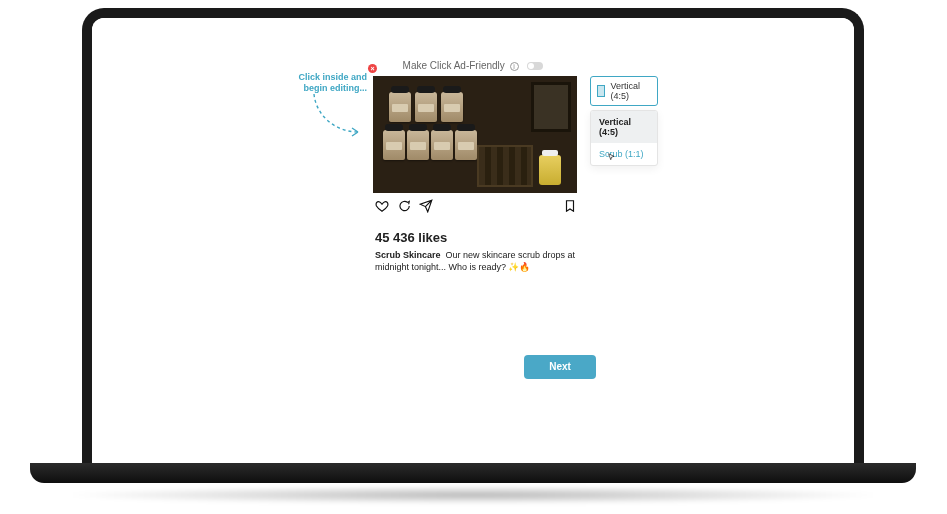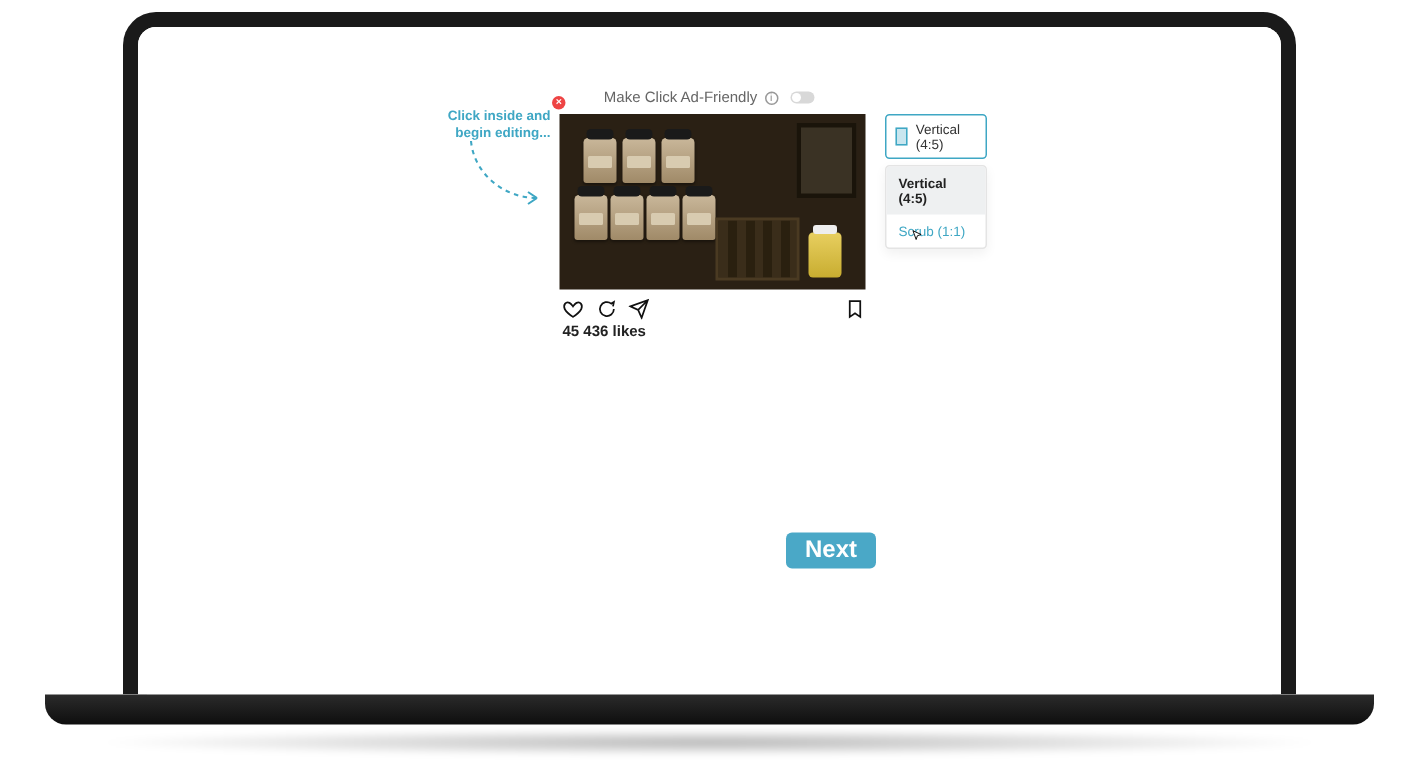--- a/index.html
+++ b/index.html
@@ -180,21 +180,21 @@
   .post-actions {
     display: flex;
     align-items: center;
     padding: 6px 2px 3px 2px;
     gap: 8px;
   }
   .post-actions .spacer { flex: 1; }
   .icon-btn { width: 14px; height: 14px; color: #111; }
   .icon-btn svg { width: 100%; height: 100%; display: block; stroke: #111; fill: none; stroke-width: 2; }
 
-  .likes { font-size: 10px; font-weight: 700; color: #222; padding: 0 2px 4px 2px; }
+  .likes { font-size: 13px; font-weight: 700; color: #222; padding: 0 2px 4px 2px; margin-top: 14px; }
   .caption { font-size: 9px; color: #222; padding: 0 2px 6px 2px; line-height: 12px; }
   .caption .user { font-weight: 700; }
   .caption-p2 { font-size: 9px; color: #222; padding: 0 2px; line-height: 12px; }
 
   
   .dropdown {
     position: absolute;
     top: 58px;
     left: 498px;
     width: 68px;
@@ -233,27 +233,27 @@
     top: 10px;
     font-size: 10px;
     color: #111;
   }
 
   
   .next-btn {
     position: absolute;
     top: 337px;
     left: 432px;
-    width: 60px;
+    width: 72px;
     height: 24px;
     background: #4aa8c7;
     color: #fff;
     border: none;
     border-radius: 4px;
-    font-size: 16px;
+    font-size: 10px;
     font-weight: 600;
     text-align: center;
     line-height: 24px;
     cursor: pointer;
   }
 </style>
 </head>
 <body>
 
 <div class="laptop">
@@ -309,20 +309,24 @@
         <span class="spacer"></span>
         <span class="icon-btn">
           <svg viewBox="0 0 24 24">
               <path d="M6 3h12v18l-6-4-6 4V3z"></path>
             </svg>
         </span>
       </div>
 
       <div class="likes">45 436 likes</div>
 
+      <div class="caption">
+        <span class="user">Scrub Skincare</span>
+        &nbsp;<span>Our new skincare scrub drops at midnight tonight... Who is ready? ✨🔥</span>
+      </div>
     </div>
 
     <div class="dropdown">
       <div class="dd-selected">
         <span class="sq"></span>
         <span>Vertical (4:5)</span>
       </div>
       <div class="dd-menu">
         <div class="dd-item active">Vertical (4:5)</div>
         <div class="dd-item alt">

